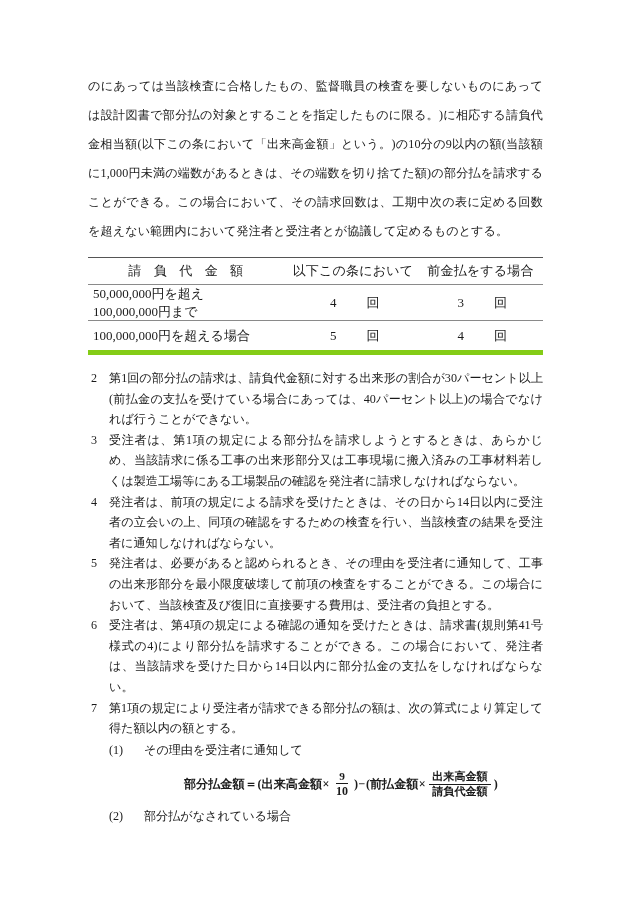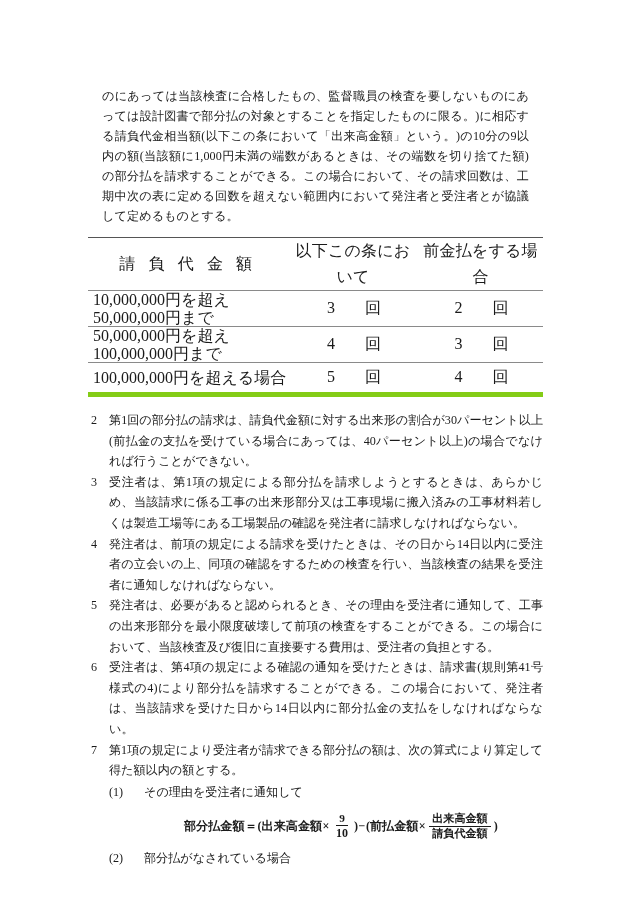--- a/index.html
+++ b/index.html
@@ -25,38 +25,38 @@
   .content {
     position: absolute;
     left: 88px;
     top: 72px;
     width: 455px;
   }
 
   
   .para {
     font-size: 12.1px;
-    line-height: 20px;
+    line-height: 29px;
     text-align: justify;
     text-justify: inter-character;
     letter-spacing: 0.1px;
-    margin: 14px;
+    margin: 0;
   }
   .para-lead {
     margin-bottom: 11px;
   }
 
   
   .tbl-wrap {
     margin: 0 0 0 0;
   }
   table.pay-table {
     border-collapse: collapse;
     width: 455px;
-    font-size: 16px;
+    font-size: 13px;
     table-layout: fixed;
   }
   table.pay-table td,
   table.pay-table th {
     border: 0;
     border-bottom: 1px solid #8a8a8a;
     padding: 0;
     font-weight: normal;
     vertical-align: middle;
   }
@@ -200,32 +200,20 @@
           <col class="col-pre">
         </colgroup>
         <tbody>
           <tr>
             <th class="hd-cell hd-amount c-amount">請 負 代 金 額</th>
             <th class="hd-cell c-nopre">以下この条において</th>
             <th class="hd-cell">前金払をする場合</th>
           </tr>
 
 
-          <tr>
-            <td class="amt-cell amt-2line c-amount">
-              <div>10,000,000円を超え</div>
-              <div>50,000,000円まで</div>
-            </td>
-            <td class="cnt-cell amt-2line c-nopre">
-              <span class="cnt-num">3</span><span class="cnt-unit">回</span>
-            </td>
-            <td class="cnt-cell amt-2line">
-              <span class="cnt-num">2</span><span class="cnt-unit">回</span>
-            </td>
-          </tr>
 
           <tr>
             <td class="amt-cell amt-2line c-amount">
               <div>50,000,000円を超え</div>
               <div>100,000,000円まで</div>
             </td>
             <td class="cnt-cell amt-2line c-nopre">
               <span class="cnt-num">4</span><span class="cnt-unit">回</span>
             </td>
             <td class="cnt-cell amt-2line">

